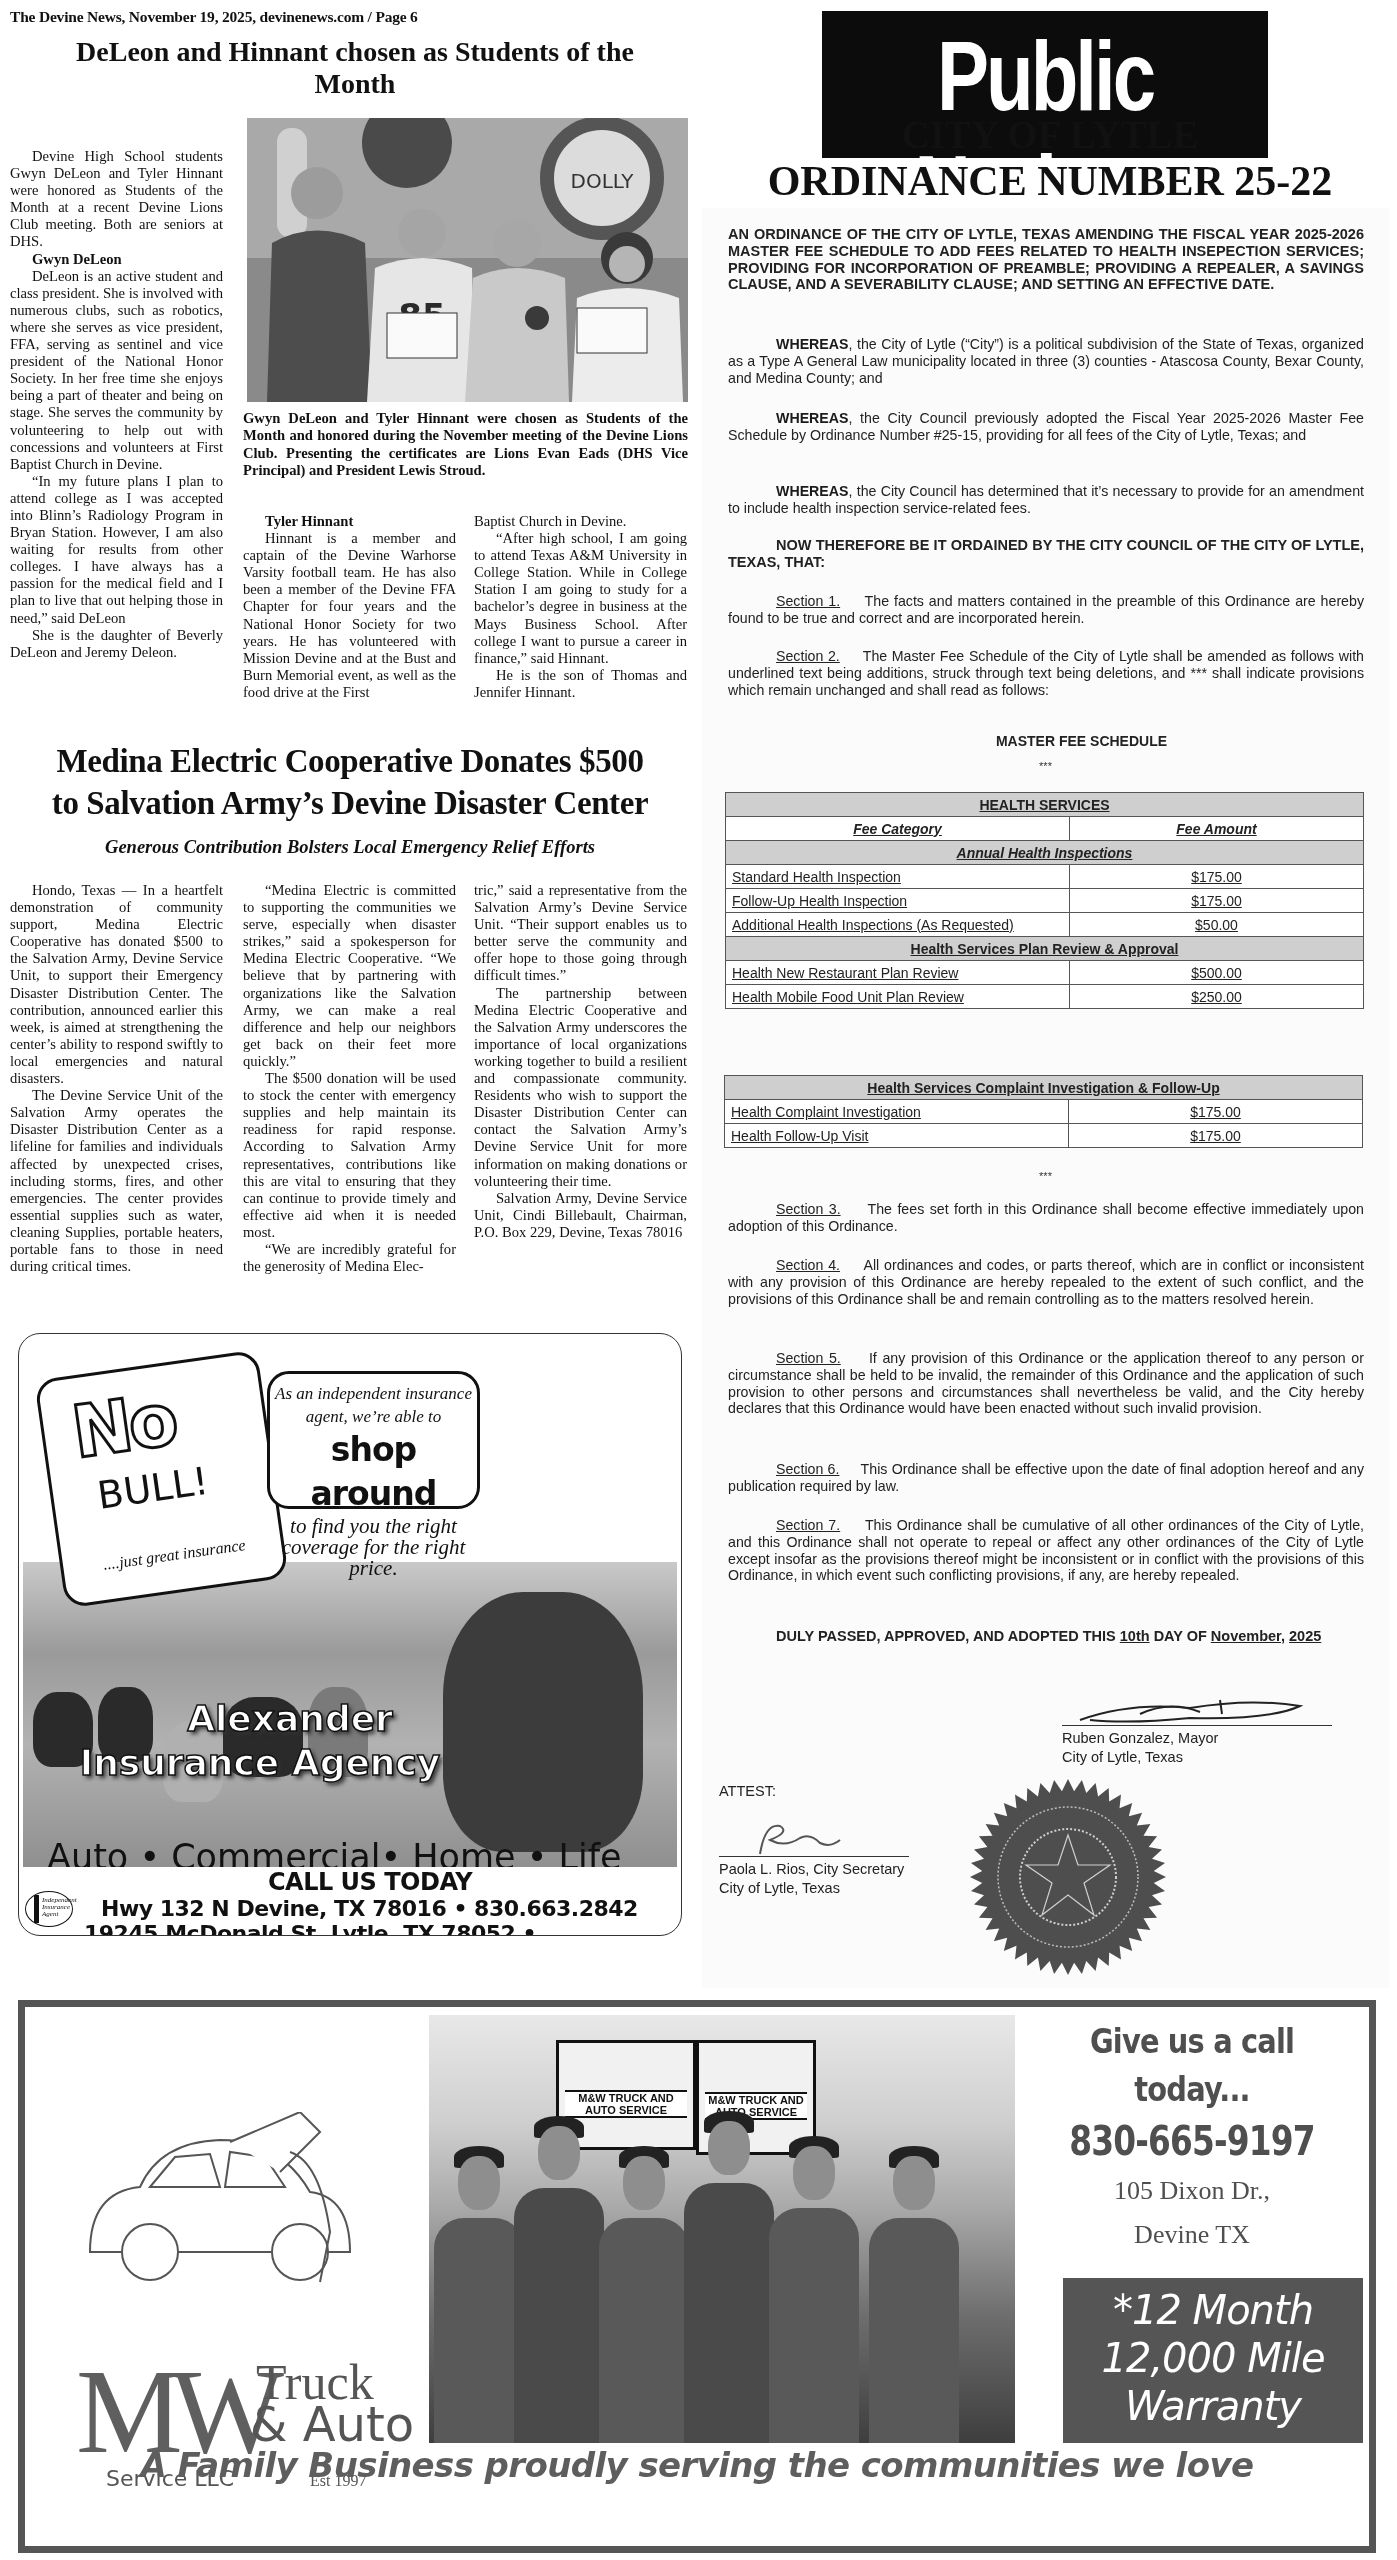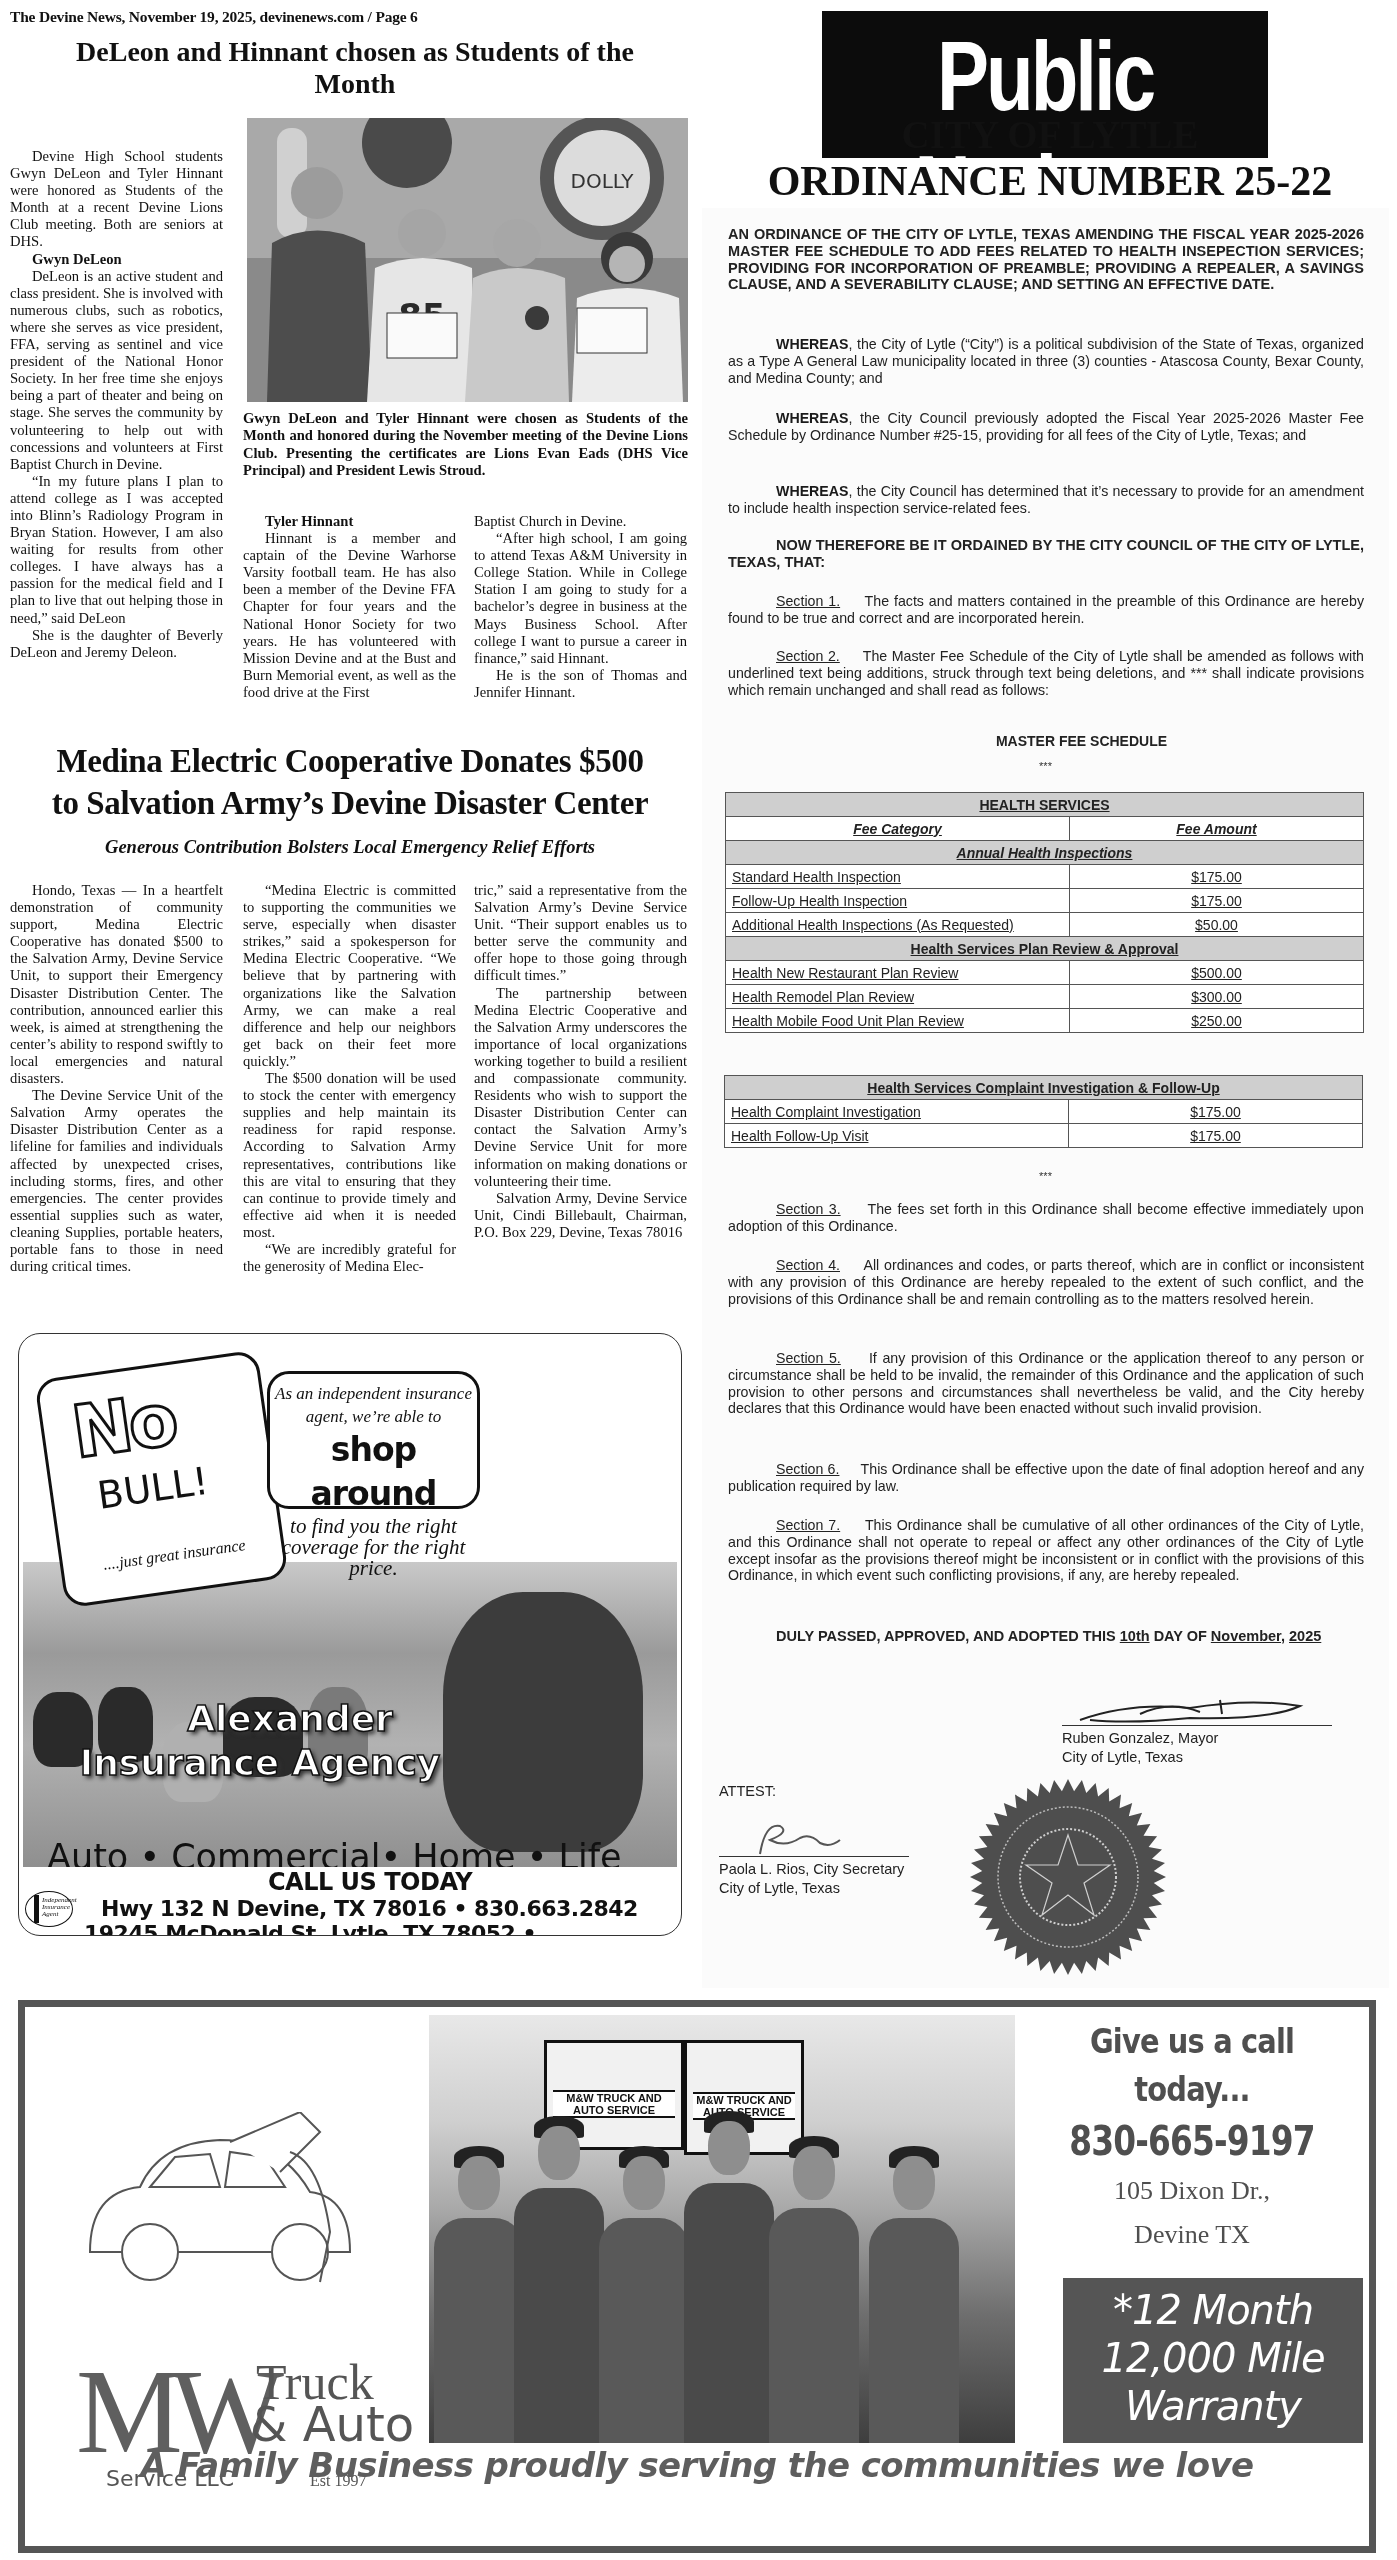--- a/index.html
+++ b/index.html
@@ -81,21 +81,21 @@
   .fee1 col.c1, .fee2 col.c1 { width: 344px; }
 
   .sig-line { height: 1px; background: #333; }
   .sign-text { font-family: "Liberation Sans", sans-serif; font-size: 14.5px; line-height: 19px; color: #222; }
   .seal { left: 968px; top: 1777px; width: 200px; height: 200px; }
 
   
   .mwad { left: 18px; top: 2000px; width: 1358px; height: 553px; border: 7px solid #555; background: #fff; overflow: hidden; }
   .mw-photo { position: absolute; left: 404px; top: 8px; width: 586px; height: 428px;
     background: linear-gradient(180deg, #e8e8e8 0%, #cfcfcf 25%, #a9a9a9 45%, #6e6e6e 70%, #3e3e3e 100%); overflow: hidden; }
-  .mw-sign { position: absolute; background: #f1f1f1; border: 3px solid #111; }
+  .mw-sign { position: absolute; background: #f1f1f1; border: 3px solid #111; margin-left: 12px; }
   .mw-sign span { position: absolute; left: 6px; right: 6px; top: 45%; font-family: "Liberation Sans", sans-serif; font-weight: bold; font-size: 11px; text-align: center; border-top: 2px solid #111; border-bottom: 2px solid #111; background: #fff; }
   .mech { position: absolute; bottom: 0; width: 90px; border-radius: 30px 30px 0 0; background: #595959; }
   .mech .head { position: absolute; left: 24px; top: -62px; width: 42px; height: 54px; border-radius: 45%; background: #8e8e8e; }
   .mech .cap { position: absolute; left: 20px; top: -72px; width: 50px; height: 22px; border-radius: 50% 50% 10% 10%; background: #222; }
   .mw-call { position: absolute; left: 998px; top: 10px; width: 338px; text-align: center; color: #4f4f4f; }
   .mw-call .g1 { font-family: "DejaVu Sans", sans-serif; font-weight: bold; font-size: 34px; line-height: 48px; letter-spacing: -1px; transform: scaleX(0.85); }
   .mw-call .ph { font-family: "DejaVu Sans", sans-serif; font-weight: bold; font-size: 40px; line-height: 56px; letter-spacing: -1px; transform: scaleX(0.82); }
   .mw-call .adr { font-family: "Liberation Serif", serif; font-size: 26px; line-height: 44px; }
   .mw-warranty { position: absolute; left: 1038px; top: 271px; width: 300px; height: 165px; background: #555; color: #fff; text-align: center; font-family: "DejaVu Sans", sans-serif; font-style: italic; font-size: 40px; line-height: 48px; padding-top: 8px; letter-spacing: -1px; }
   .mw-tag { position: absolute; left: 0; width: 1344px; top: 438px; text-align: center; font-family: "DejaVu Sans", sans-serif; font-style: italic; font-weight: bold; font-size: 34px; color: #5e5e5e; letter-spacing: -0.6px; }
@@ -269,24 +269,20 @@
         <td class="amt">$50.00</td>
       </tr>
       <tr>
         <td class="sub" colspan="2">Health Services Plan Review &amp; Approval</td>
       </tr>
       <tr>
         <td class="cat">Health New Restaurant Plan Review</td>
         <td class="amt">$500.00</td>
       </tr>
       <tr>
-        <td class="cat">Health Remodel Plan Review</td>
-        <td class="amt">$300.00</td>
-      </tr>
-      <tr>
         <td class="cat">Health Mobile Food Unit Plan Review</td>
         <td class="amt">$250.00</td>
       </tr>
     </tbody>
 </table>
 
 <table class="abs fee fee2">
   <colgroup>
       <col class="c1">
       <col>

